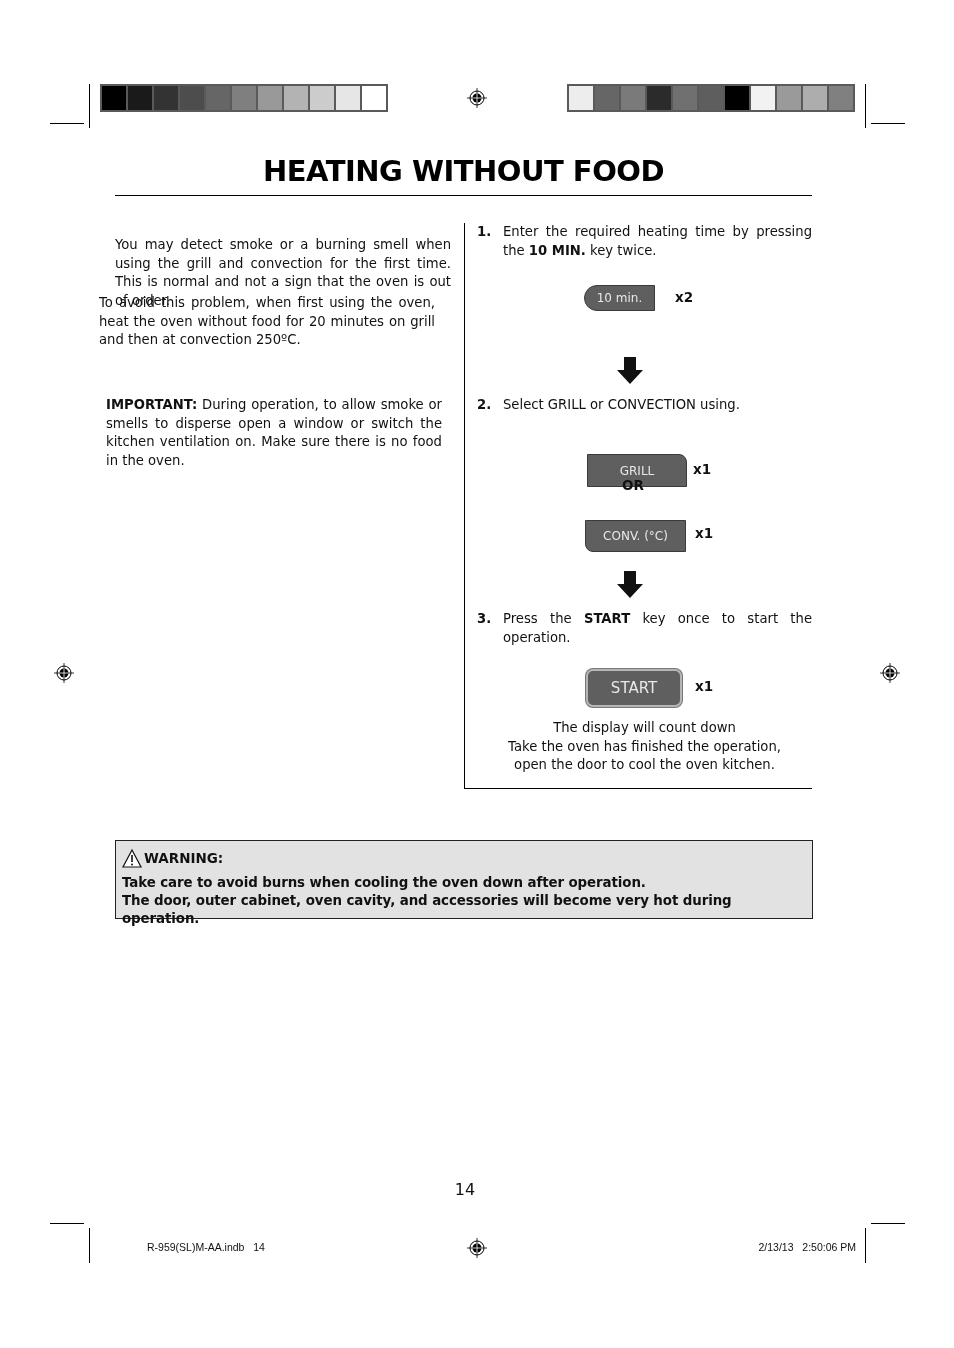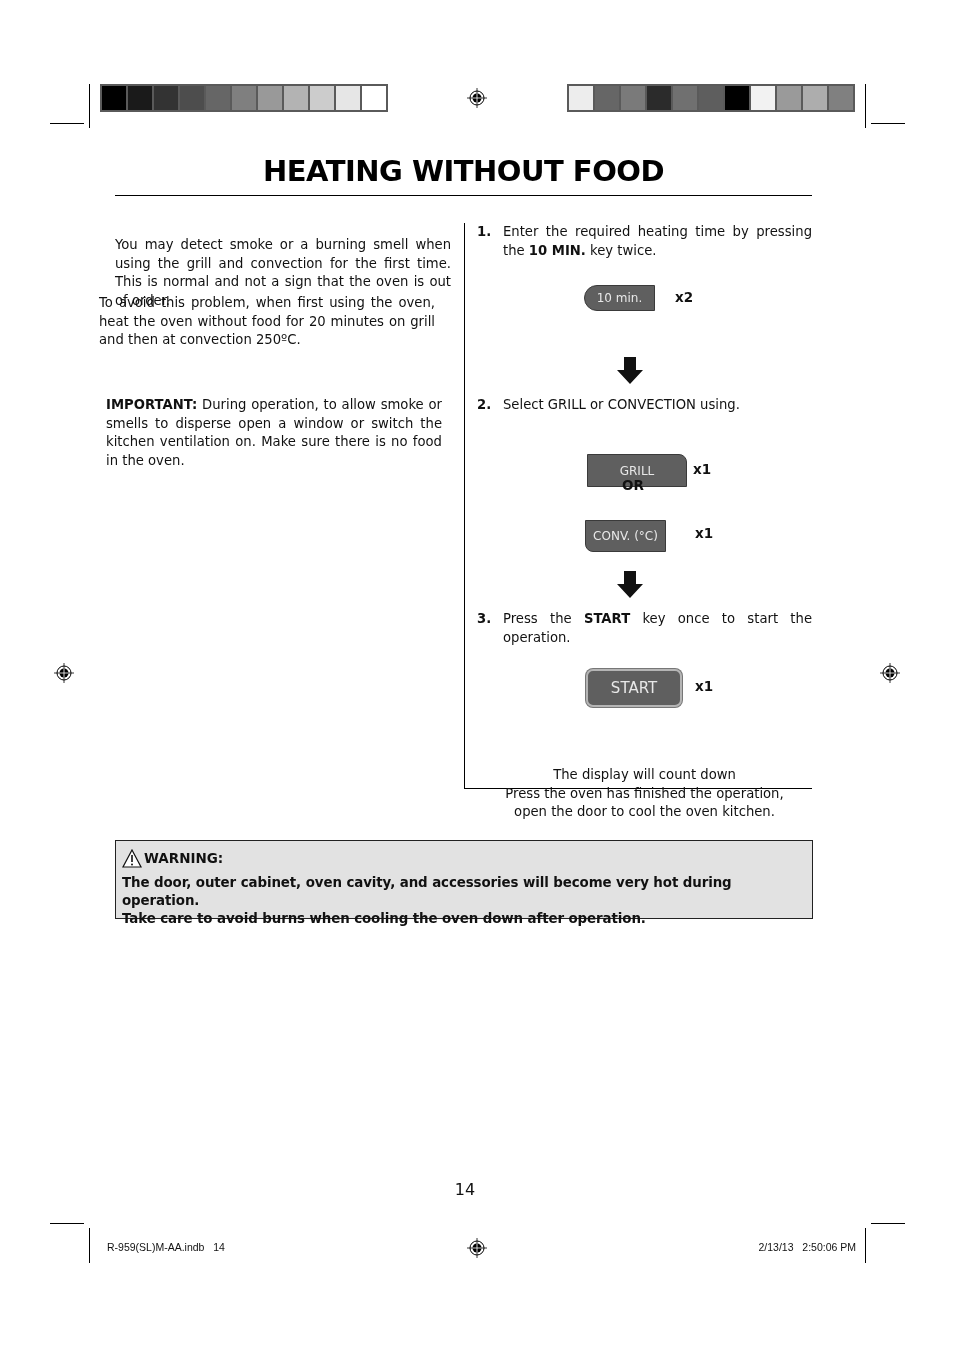--- a/index.html
+++ b/index.html
@@ -28,29 +28,29 @@
   .divider-h { position: absolute; left: 464px; top: 788px; width: 348px; height: 1px; background: #000; }
 
   .step { position: absolute; left: 477px; width: 335px; font-size: 13.2px; line-height: 18.6px; color: #111; }
   .step .num { position: absolute; left: 0; top: 0; font-weight: bold; }
   .step .txt { margin-left: 26px; display: block; text-align: justify; }
   .step .txt b { font-weight: bold; }
 
   .key { position: absolute; background: #5f5f5f; color: #e8e8e8; font-size: 12px; display: flex; align-items: center; justify-content: center; }
   .key.tenmin { left: 584px; top: 285px; width: 71px; height: 26px; border-radius: 13px 0 0 13px; border: 1px solid #3a3a3a; font-size: 12px; }
   .key.grill { left: 587px; top: 454px; width: 100px; height: 33px; border-radius: 0 8px 0 0; border: 1px solid #3a3a3a; font-size: 12px; }
-  .key.conv { left: 585px; top: 520px; width: 81px; height: 32px; border-radius: 0 0 0 8px; border: 1px solid #3a3a3a; font-size: 12px; }
+  .key.conv { left: 585px; top: 520px; width: 101px; height: 32px; border-radius: 0 0 0 8px; border: 1px solid #3a3a3a; font-size: 12px; }
   .key.start { left: 586px; top: 669px; width: 96px; height: 38px; border-radius: 7px; border: 2px solid #b5b5b5; box-shadow: 0 0 0 1px #777; font-size: 15px; }
 
   .mult { position: absolute; font-weight: bold; font-size: 13.5px; color: #111; }
   .or { position: absolute; left: 622px; top: 477px; font-weight: bold; font-size: 13.5px; }
 
   .arrow { position: absolute; width: 28px; height: 28px; }
 
-  .center-note { position: absolute; left: 477px; top: 719px; width: 335px; text-align: center; font-size: 13.2px; line-height: 18.6px; color: #111; margin-top: 47px; }
+  .center-note { position: absolute; left: 477px; top: 719px; width: 335px; text-align: center; font-size: 13.2px; line-height: 18.6px; color: #111; }
 
   .warning { position: absolute; left: 115px; top: 840px; width: 698px; height: 79px; background: #e2e2e2; border: 1px solid #222; padding: 7px 6px; }
   .warning .wtitle { display: flex; align-items: center; font-weight: bold; font-size: 13.5px; height: 20px; }
   .warning .wtitle svg { margin-right: 2px; }
   .warning .wbody { margin-top: 6px; font-weight: bold; font-size: 13.4px; line-height: 18px; color: #111; letter-spacing: -0.1px; }
 
   .pagenum { position: absolute; left: 440px; top: 1180px; width: 50px; text-align: center; font-size: 16px; color: #111; }
   .footer-left { position: absolute; left: 107px; top: 1241px; font-family: "Liberation Sans", sans-serif; font-size: 10.5px; color: #111; }
   .footer-right { position: absolute; right: 98px; top: 1241px; font-family: "Liberation Sans", sans-serif; font-size: 10.5px; color: #111; }
 </style>
@@ -166,34 +166,34 @@
 
 <div class="step" style="top:610px;">
   <span class="num">3.</span>
   <span class="txt" style="word-spacing:4px;"><span>Press the </span><b>START</b><span> key once to start the operation.</span></span>
 </div>
 <div class="key start">START</div>
 <div class="mult" style="left:695px; top:678px;">x1</div>
 
 <div class="center-note">
   <div>The display will count down</div>
-  <div>Press the oven has finished the operation,</div>
+  <div>Take the oven has finished the operation,</div>
   <div>open the door to cool the oven kitchen.</div>
 </div>
 
 <div class="warning">
   <div class="wtitle">
     <svg width="20" height="19" viewBox="0 0 20 19">
       <polygon points="10,1 19,18 1,18" fill="#fff" stroke="#111" stroke-width="1.2"></polygon>
       <line x1="10" y1="6" x2="10" y2="13" stroke="#111" stroke-width="1.6"></line>
       <circle cx="10" cy="15.5" r="1" fill="#111"></circle>
     </svg>
     <span>WARNING:</span>
   </div>
   <div class="wbody">
+    <div>Take care to avoid burns when cooling the oven down after operation.</div>
     <div>The door, outer cabinet, oven cavity, and accessories will become very hot during operation.</div>
-    <div>Take care to avoid burns when cooling the oven down after operation.</div>
   </div>
 </div>
 
 <div class="pagenum">14</div>
-<div class="footer-left" style="white-space:pre;">R-959(SL)M-AA.indb   14</div>
+<div class="footer-left" style="white-space:pre;margin-left:40px;">R-959(SL)M-AA.indb   14</div>
 <div class="footer-right" style="white-space:pre;">2/13/13   2:50:06 PM</div>
 
 </body></html>

